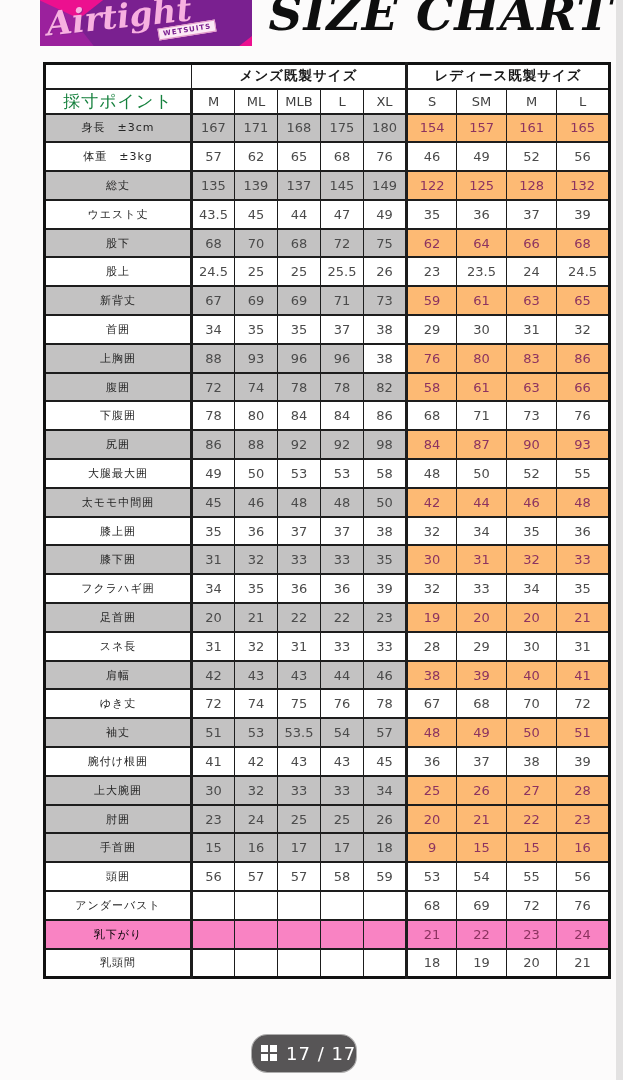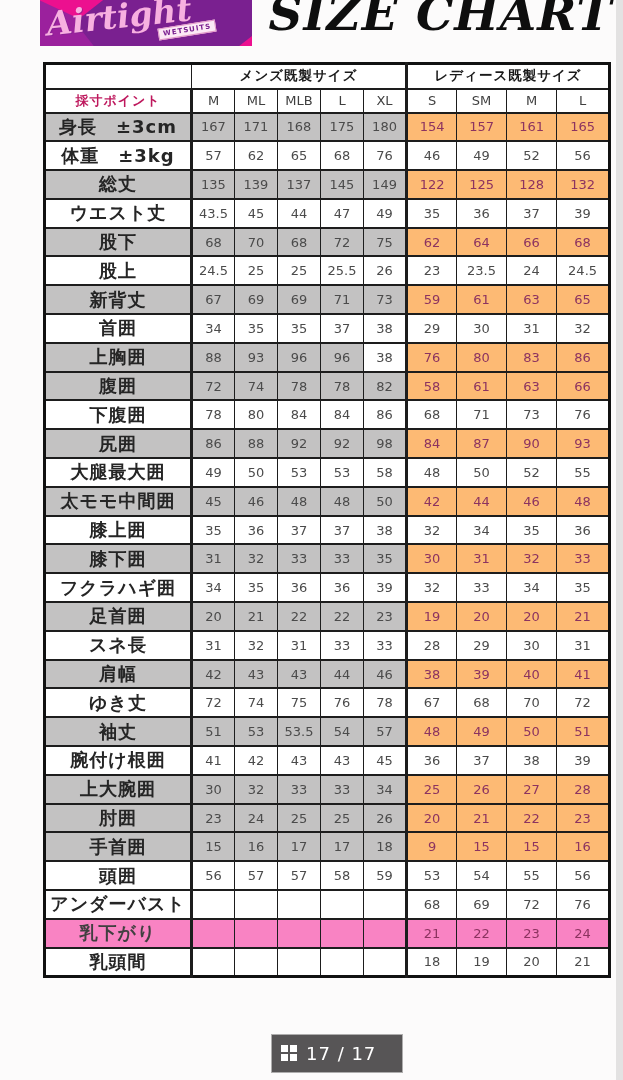--- a/index.html
+++ b/index.html
@@ -58,34 +58,34 @@
   }
   table.size th, table.size td {
     border:2px solid #1d1d1d; border-left-width:1px; border-right-width:1px;
     text-align:center; vertical-align:middle;
     padding:0; overflow:hidden; white-space:nowrap;
     background:#ffffff;
   }
   table.size .thickL { border-left-width:3px; }
   thead tr.grp th { height:25px; font-size:13.5px; font-weight:bold; color:#1a1a1a; letter-spacing:1px; }
   thead tr.szs th { height:24px; font-size:13px; font-weight:normal; color:#3f3f3f; }
-  thead tr.szs th.pointh { font-size:13px; color:#be185d; letter-spacing:1px;font-weight:bold; }
+  thead tr.szs th.pointh { font-size:17px; color:#15803d; letter-spacing:1px; }
   tbody td { height:28.8px; font-size:13px; color:#4b4b4b; }
-  tbody td.lab { font-size:18px; font-weight:bold; color:#252525; letter-spacing:1px; }
+  tbody td.lab { font-size:11px; font-weight:normal; color:#252525; letter-spacing:1px; }
   tr.shaded td.lab, tr.shaded td.m { background:#c3c2c2; }
   tr.shaded td.m.wcell { background:#ffffff; }
   tr.shaded td.f { background:#fdba74; color:#8c3360; }
   tr.pink td { background:#f983c3; }
-  tr.pink td.lab { color:#404040; }
+  tr.pink td.lab { color:#000000; }
   tr.pink td.f { color:#8c3360; }
   
   .pager {
-    position:absolute; left:272px; top:1035px; height:37px;
-    background:rgba(73,70,72,0.92); border-radius:0;
-    display:flex; align-items:center; padding:0 26px 0 9px;
+    position:absolute; left:252px; top:1035px; height:37px;
+    background:rgba(73,70,72,0.92); border-radius:15px;
+    display:flex; align-items:center; padding:0 0 0 9px;
     box-shadow:0 0 0 1px rgba(30,30,30,.35);
   }
   .grid-ic { width:17px; height:17px; display:grid;
     grid-template-columns:7px 7px; grid-template-rows:7px 7px; gap:2px;
     margin-right:8px; }
   .grid-ic span { background:#ffffff; display:block; }
   .pager .ptext { color:#ffffff; font-size:18px; letter-spacing:1px; }
 </style>
 </head>
 <body>

